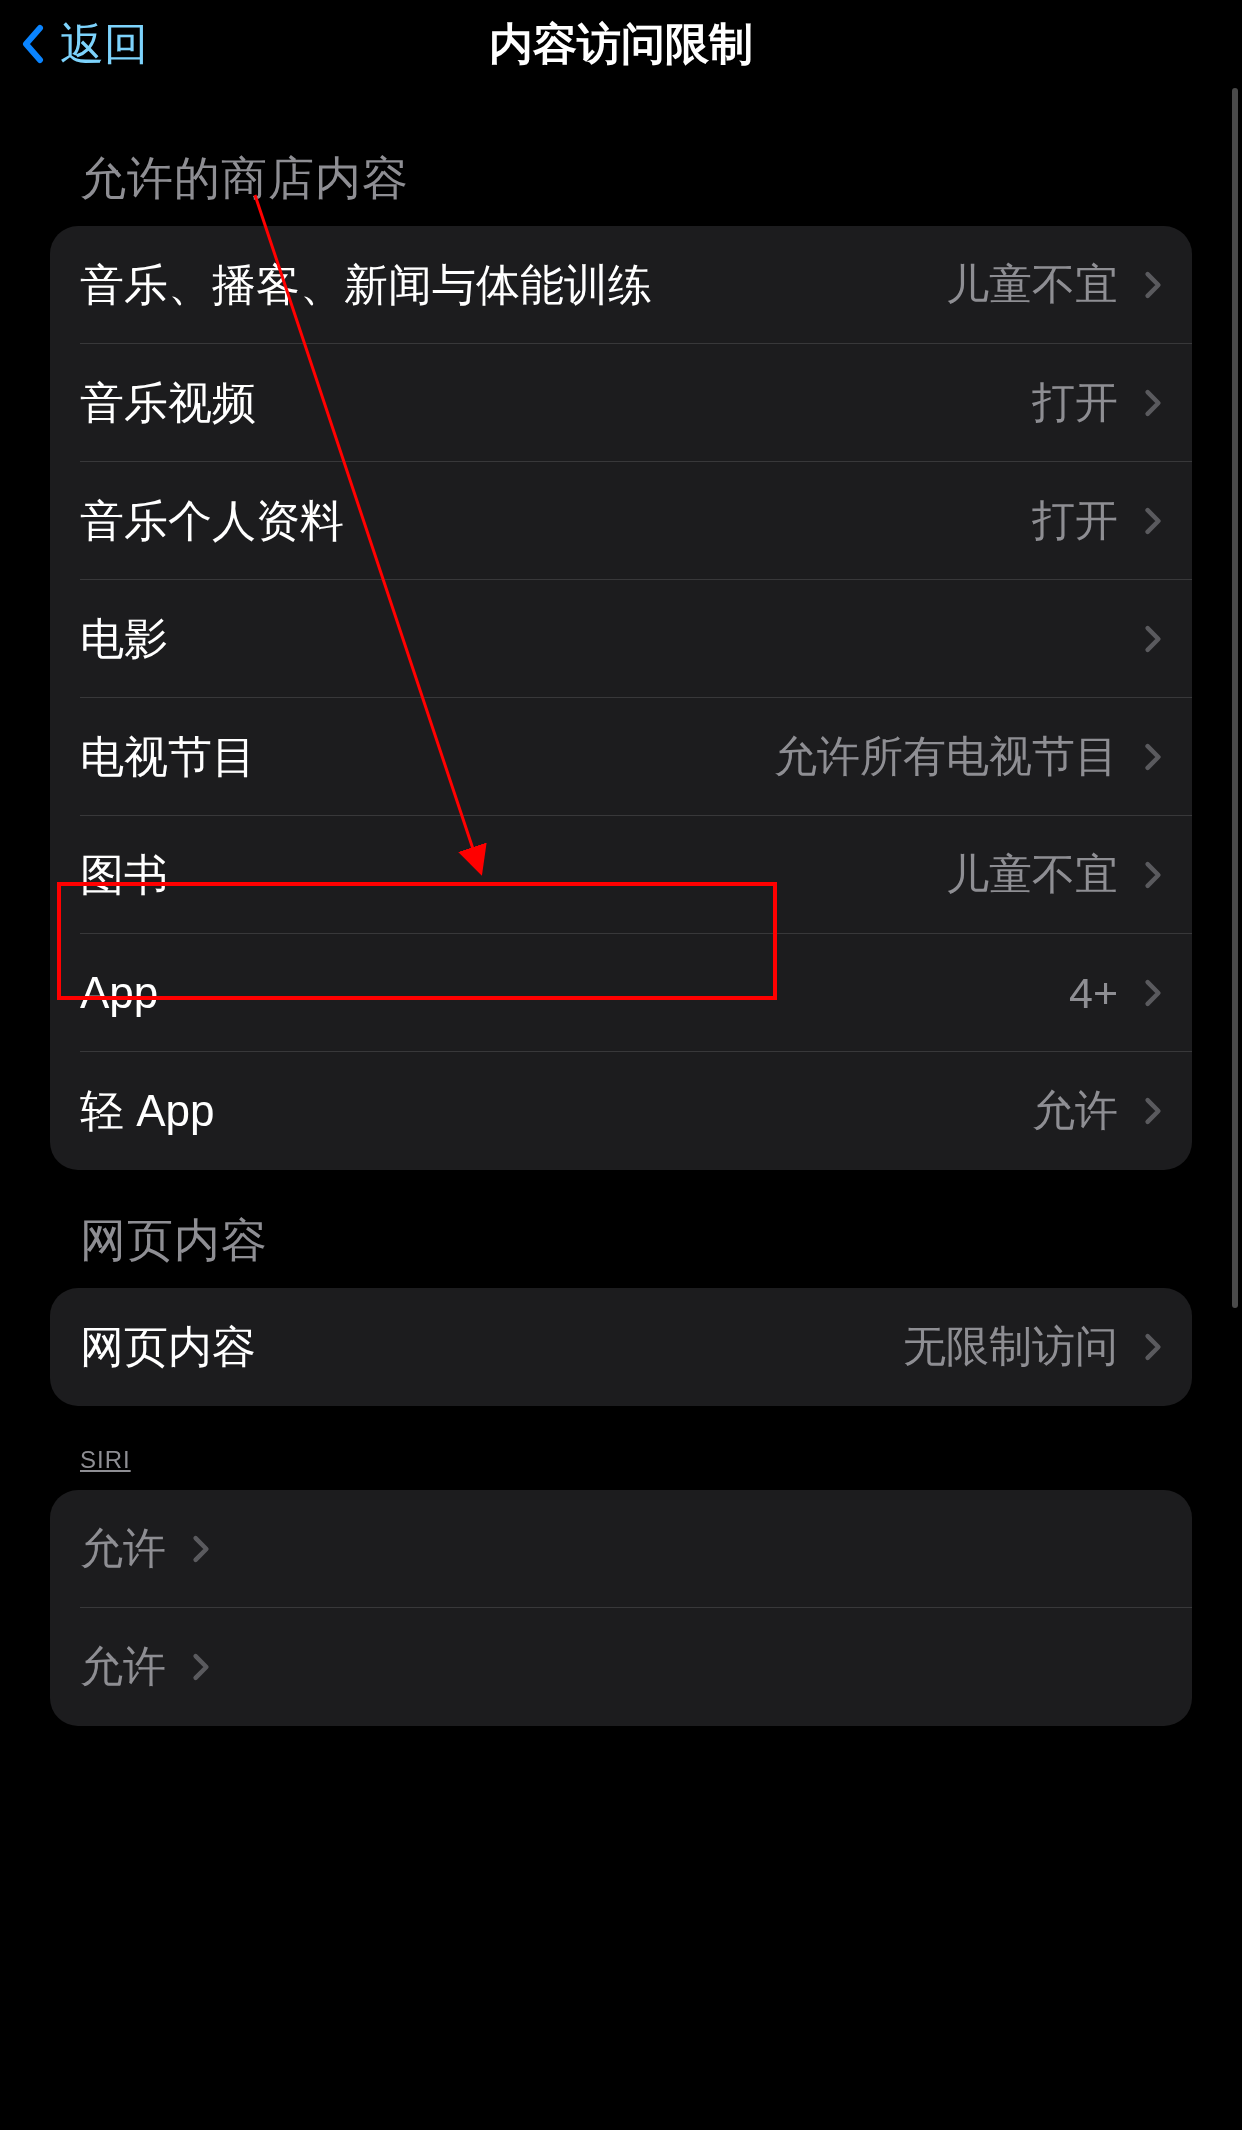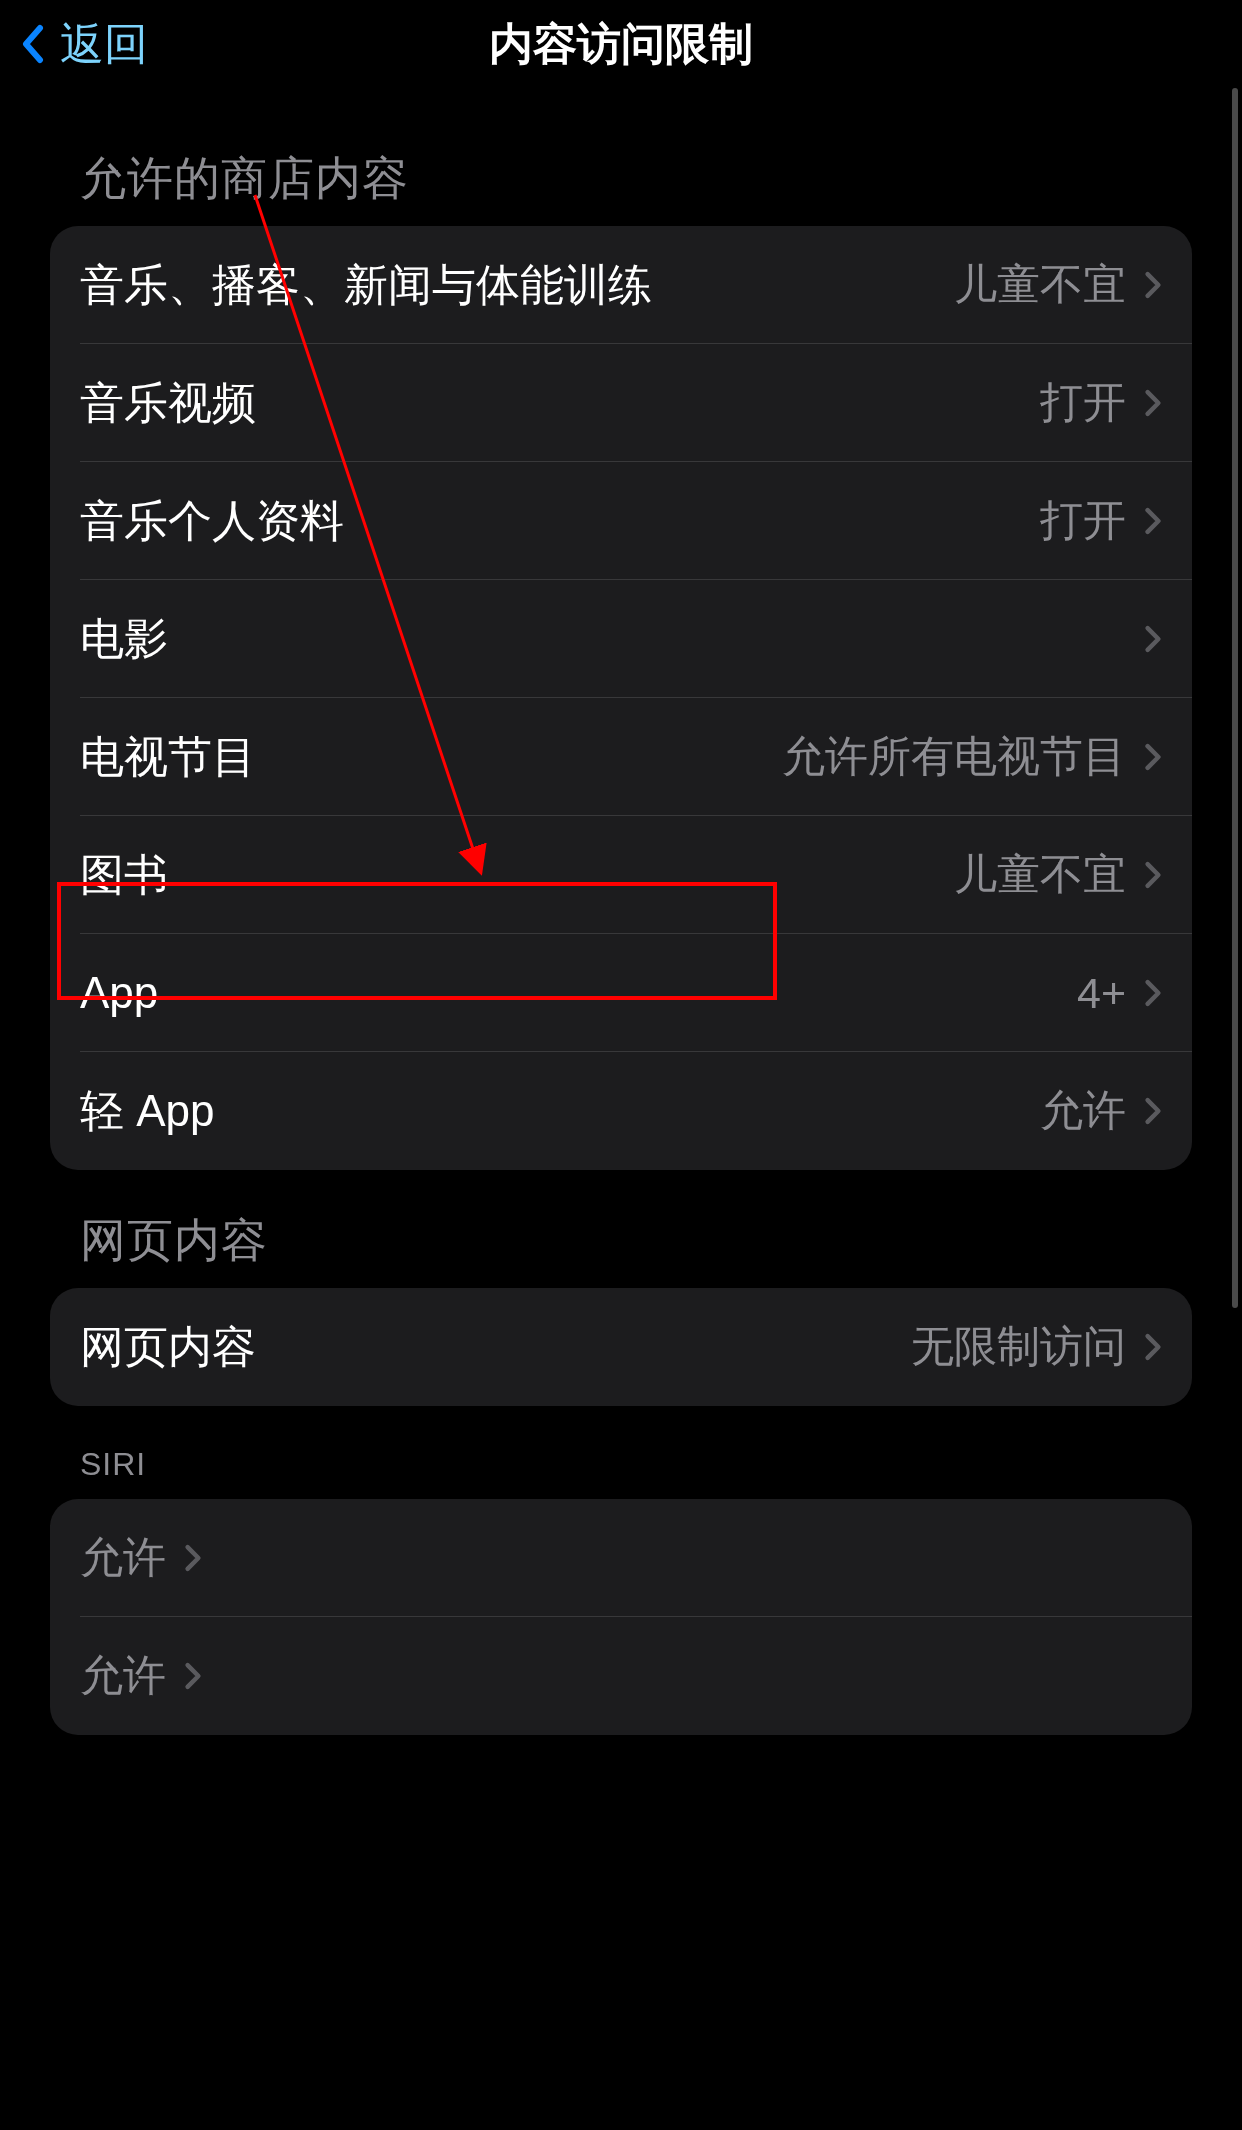--- a/index.html
+++ b/index.html
@@ -55,21 +55,22 @@
       overflow-y: auto;
     }
     .section-header {
       color: #8e8e93;
       font-size: 46px;
       padding: 40px 30px 16px 30px;
       letter-spacing: 1px;
     }
     .section-header.upper {
       text-transform: uppercase;
-      font-size: 32px;
+      font-size: 24px;
+      text-decoration: underline;
     }
     .settings-group {
       background: #1c1c1e;
       border-radius: 28px;
       overflow: hidden;
     }
     .settings-row {
       display: flex;
       align-items: center;
       justify-content: space-between;
@@ -88,21 +89,21 @@
       background: #38383a;
     }
     .row-label {
       font-size: 44px;
       color: #ffffff;
       font-weight: 400;
     }
     .row-right {
       display: flex;
       align-items: center;
-      gap: 18px;
+      gap: 26px;
     }
     .row-value {
       font-size: 43px;
       color: #8e8e93;
     }
     .chevron-right {
       width: 18px;
       height: 30px;
       display: flex;
       align-items: center;

